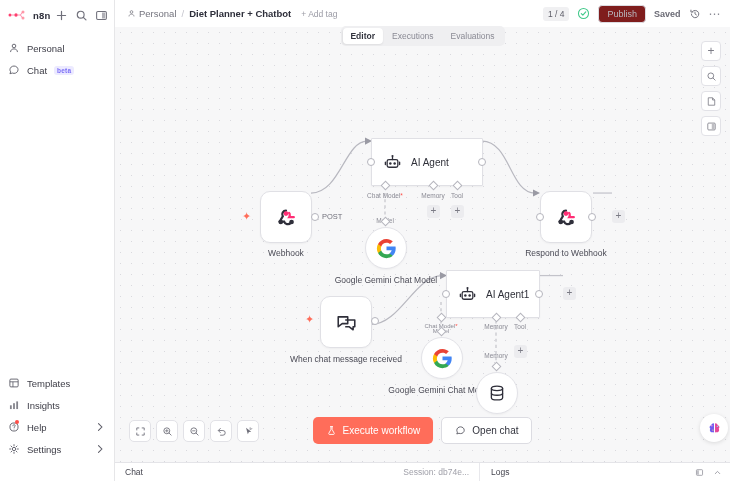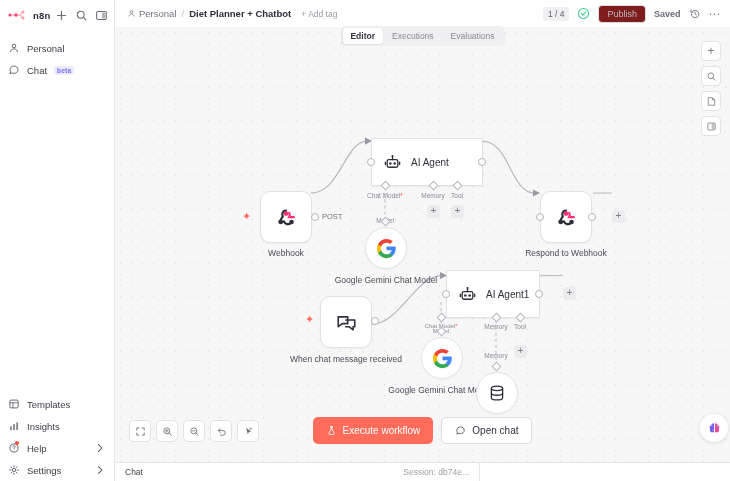--- a/index.html
+++ b/index.html
@@ -27,21 +27,21 @@
   .sb-item {
     display: flex; align-items: center; gap: 7px;
     padding: 5px 8px; font-size: 9.5px; color: #3c3c46;
     position: relative;
   }
   .sb-item svg { width: 12px; height: 12px; flex: 0 0 12px; color: #5b5b66; }
   .badge-beta {
     font-size: 6.5px; color: #7b6ef6; background: #eceaff;
     border-radius: 3px; padding: 1px 3px; font-weight: bold; letter-spacing: .2px;
   }
-  .sb-bottom { margin-top: auto; padding-bottom: 0; display: flex; flex-direction: column; }
+  .sb-bottom { margin-top: auto; padding-bottom: 21px; display: flex; flex-direction: column; }
   .chev { margin-left: auto; width: 9px; height: 9px; color: #9b9ba5; }
   .reddot {
     position: absolute; width: 4px; height: 4px; border-radius: 50%;
     background: #ff4f48; left: 15px; top: 4px;
   }
 
   
   .main { position: relative; flex: 1; height: 481px; display: flex; flex-direction: column; }
   .header {
     height: 27px; background: #fff; display: flex; align-items: center;
@@ -550,16 +550,28 @@
           <circle cx="13" cy="19" r="1.2" fill="#ffd36e"></circle>
         </svg>
       </div>
     </div>
 
     <div class="bottombar">
       <div class="bb-left">
         <span>Chat</span>
         <span class="bb-session">Session: db74e...</span>
       </div>
+      <div class="bb-logs">
+        <span>Logs</span>
+        <span class="bb-right-ic">
+          <svg viewBox="0 0 16 16">
+              <rect x="2.6" y="3" width="10.8" height="10" rx="1.3" stroke="currentColor" stroke-width="1.3" fill="none"></rect>
+              <rect x="3.8" y="4.2" width="3" height="7.6" fill="currentColor" opacity=".6"></rect>
+            </svg>
+          <svg viewBox="0 0 16 16">
+              <path d="M4 10 8 6l4 4" stroke="currentColor" stroke-width="1.4" fill="none" stroke-linecap="round" stroke-linejoin="round"></path>
+            </svg>
+        </span>
+      </div>
     </div>
 
   </div>
 </div>
 
 </body></html>

